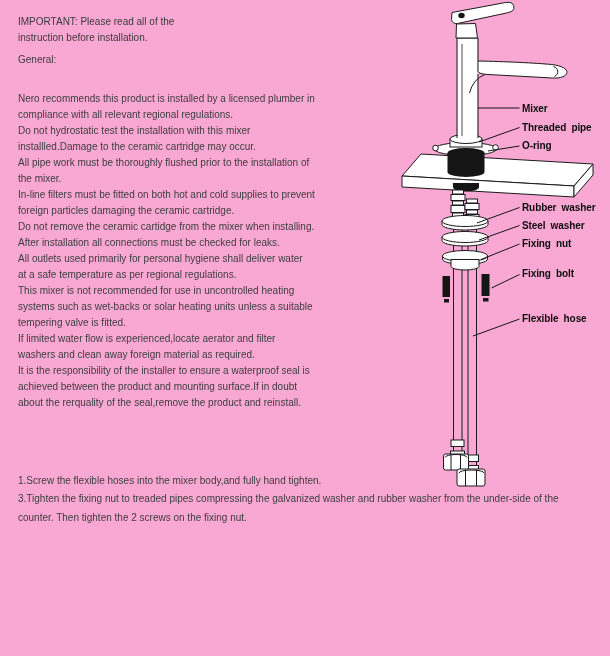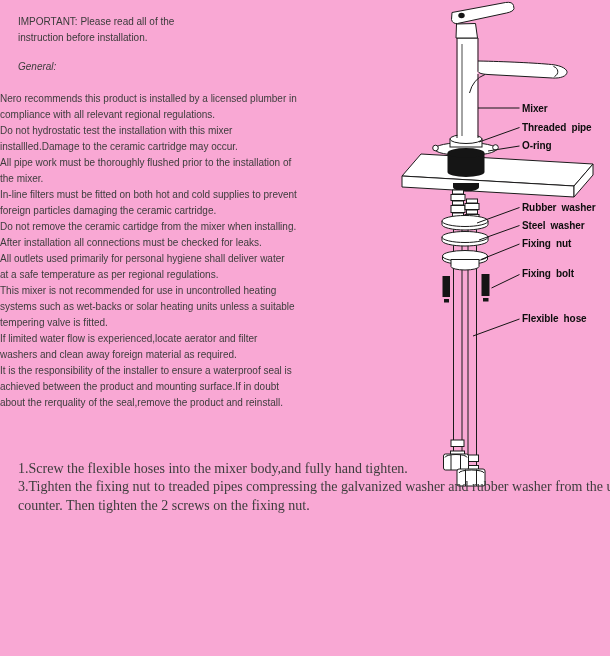--- a/index.html
+++ b/index.html
@@ -2,23 +2,23 @@
 <html><head>
 <meta charset="utf-8">
 <style>
   html,body{margin:0;padding:0;background:#fff;}
   .page{
     position:relative;width:610px;height:656px;background:#f9a8d4;overflow:hidden;
     font-family:"Liberation Sans",sans-serif;color:#3d3d3d;
   }
   .txt{position:absolute;white-space:pre;font-size:10px;}
   .heading{left:18px;top:14px;line-height:16px;color:#3a3a3a;}
-  .general-label{left:18px;top:59px;line-height:16px;font-style:italic;}
-  .general-text{left:0;top:91px;line-height:16px;}
-  .steps{position:absolute;left:18px;top:460px;width:588px;font-size:14px;line-height:18.4px;color:#3d3d3d;font-family:Liberation Serif, serif;}
+  .general-label{left:18px;top:52px;line-height:16px;}
+  .general-text{left:18px;top:91px;line-height:16px;}
+  .steps{position:absolute;left:18px;top:472px;width:588px;font-size:10px;line-height:18.4px;color:#3d3d3d;}
   .steps .step{white-space:pre;}
   .diagram{position:absolute;left:395px;top:0;}
   .dlabel{
     font-family:"Liberation Sans",sans-serif;font-size:10px;font-weight:bold;
     fill:#0d0d0d;word-spacing:2.5px;letter-spacing:-0.1px;
   }
   .ln{stroke:#1b1b1b;stroke-width:1;fill:none;}
   .wh{stroke:#1b1b1b;stroke-width:1;fill:#ffffff;}
   .bk{fill:#151515;stroke:none;}
   .leader{stroke:#151515;stroke-width:1;fill:none;}

